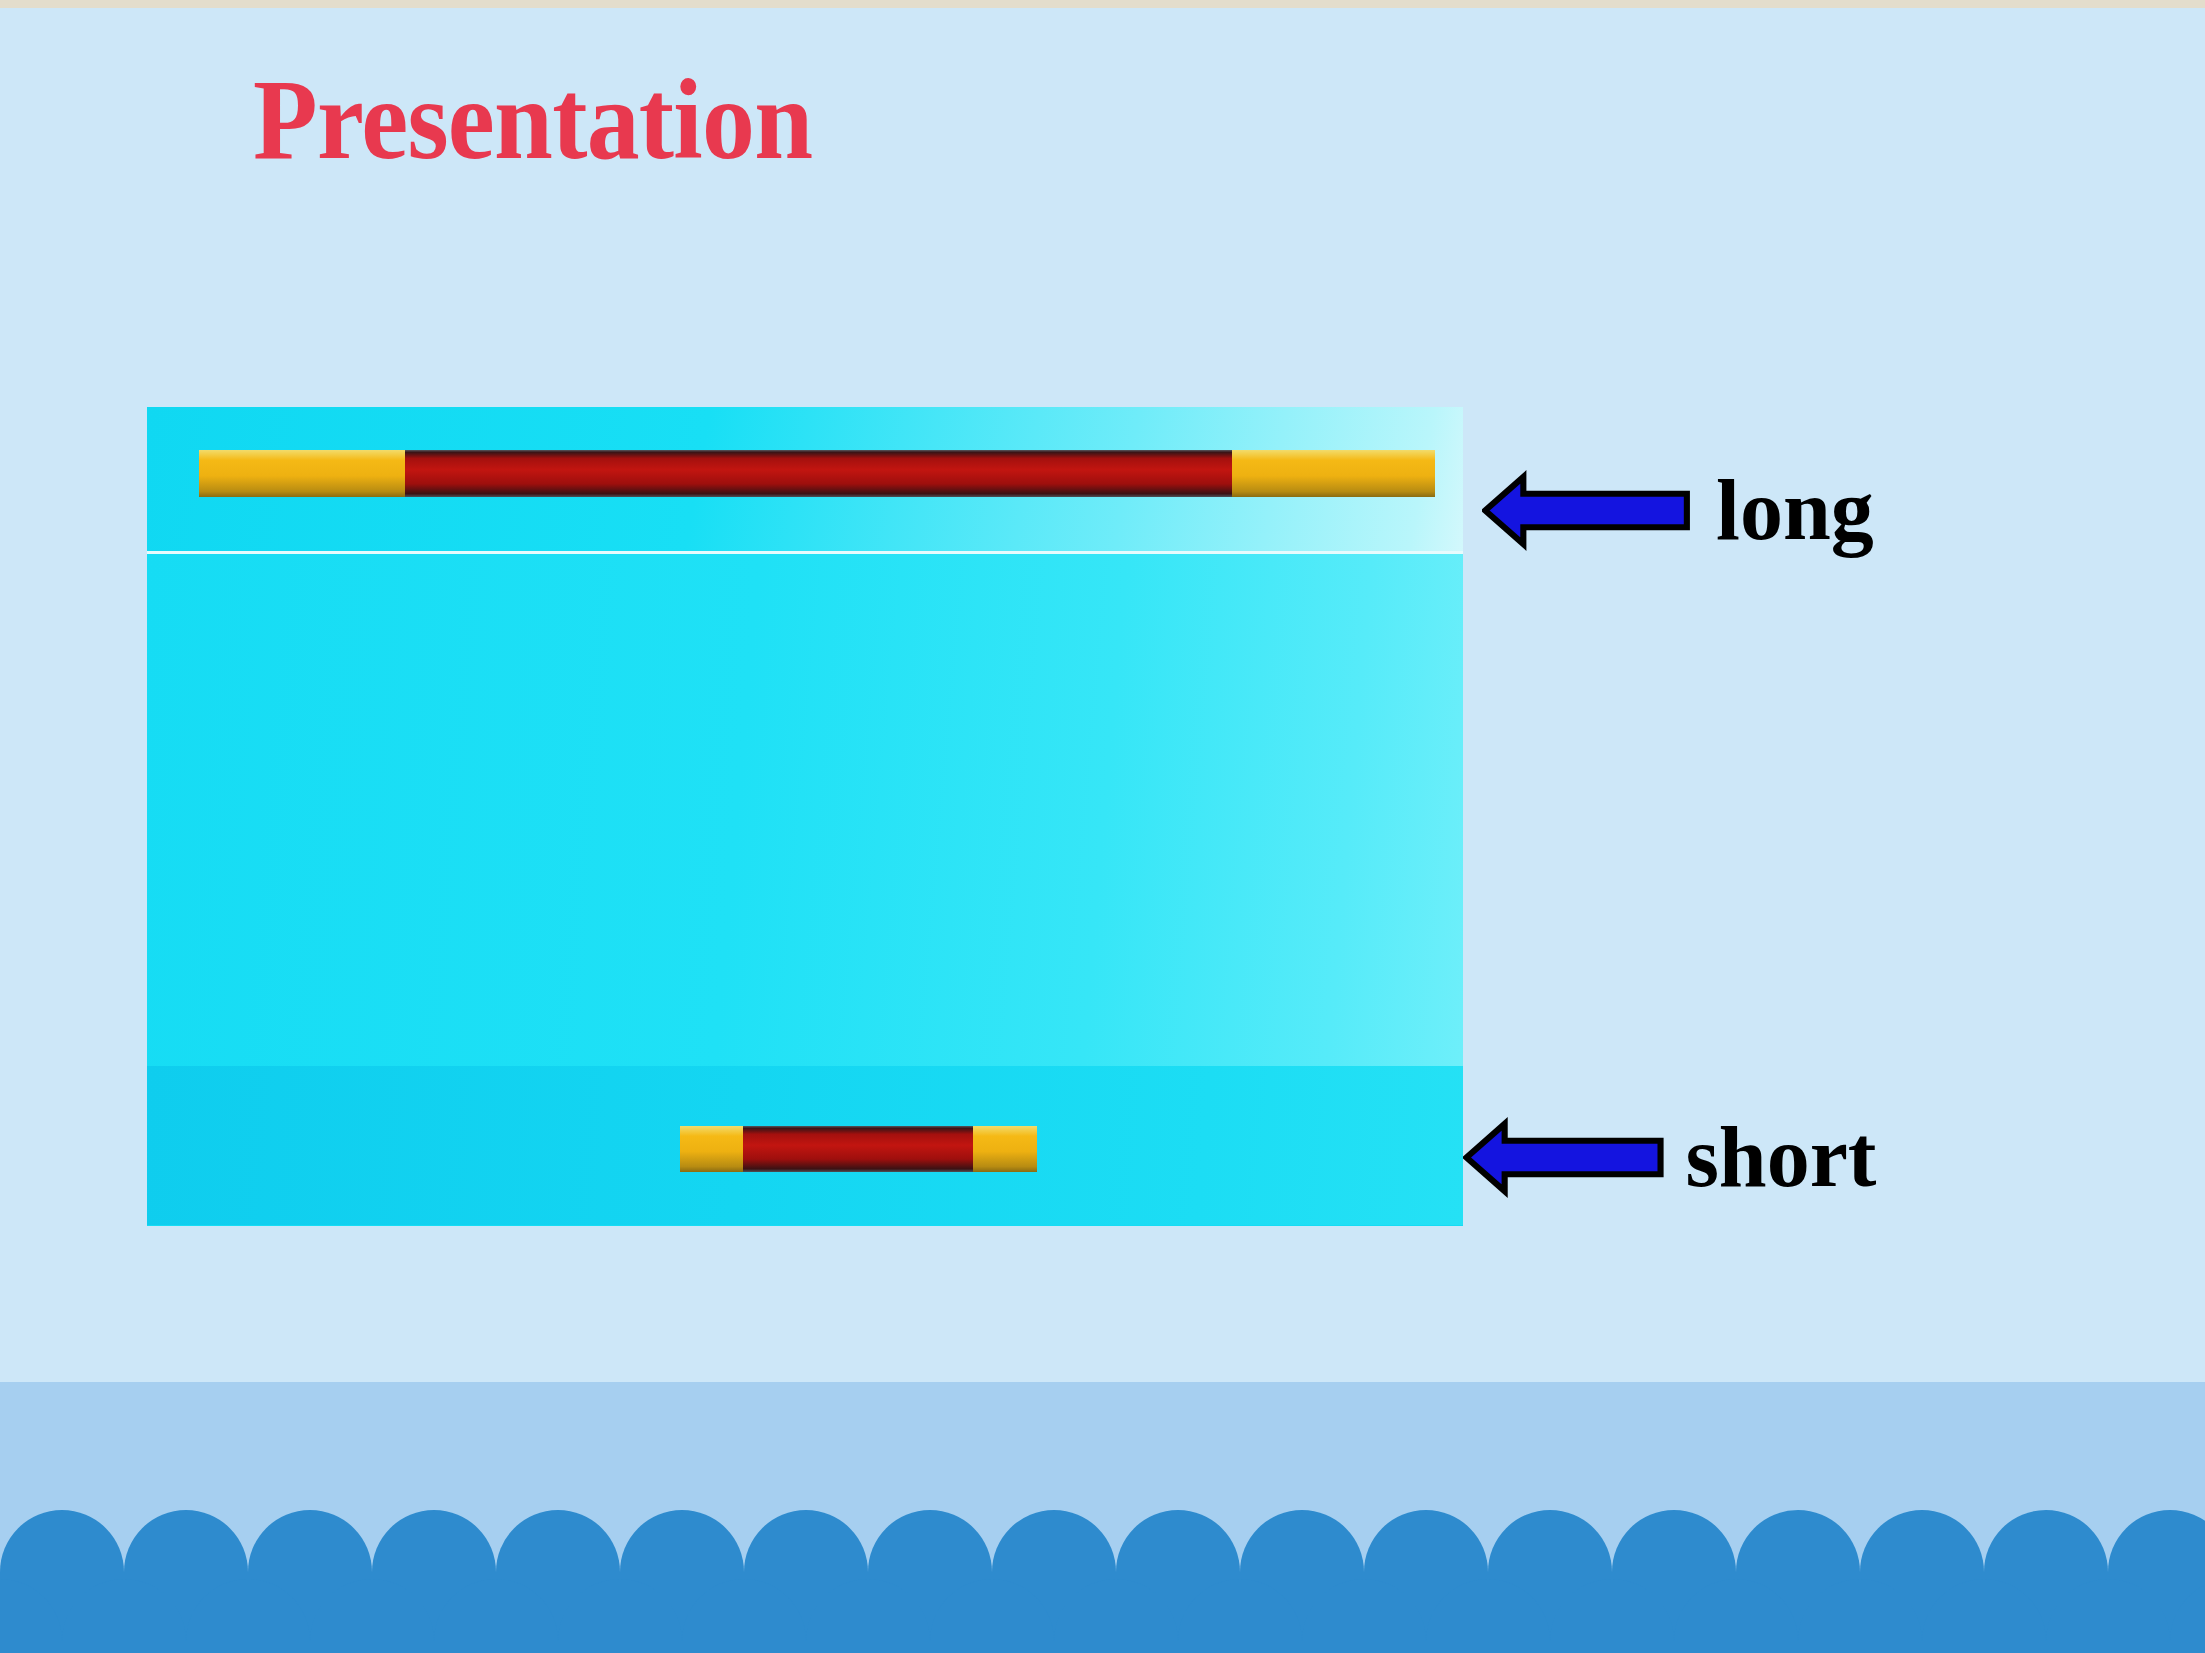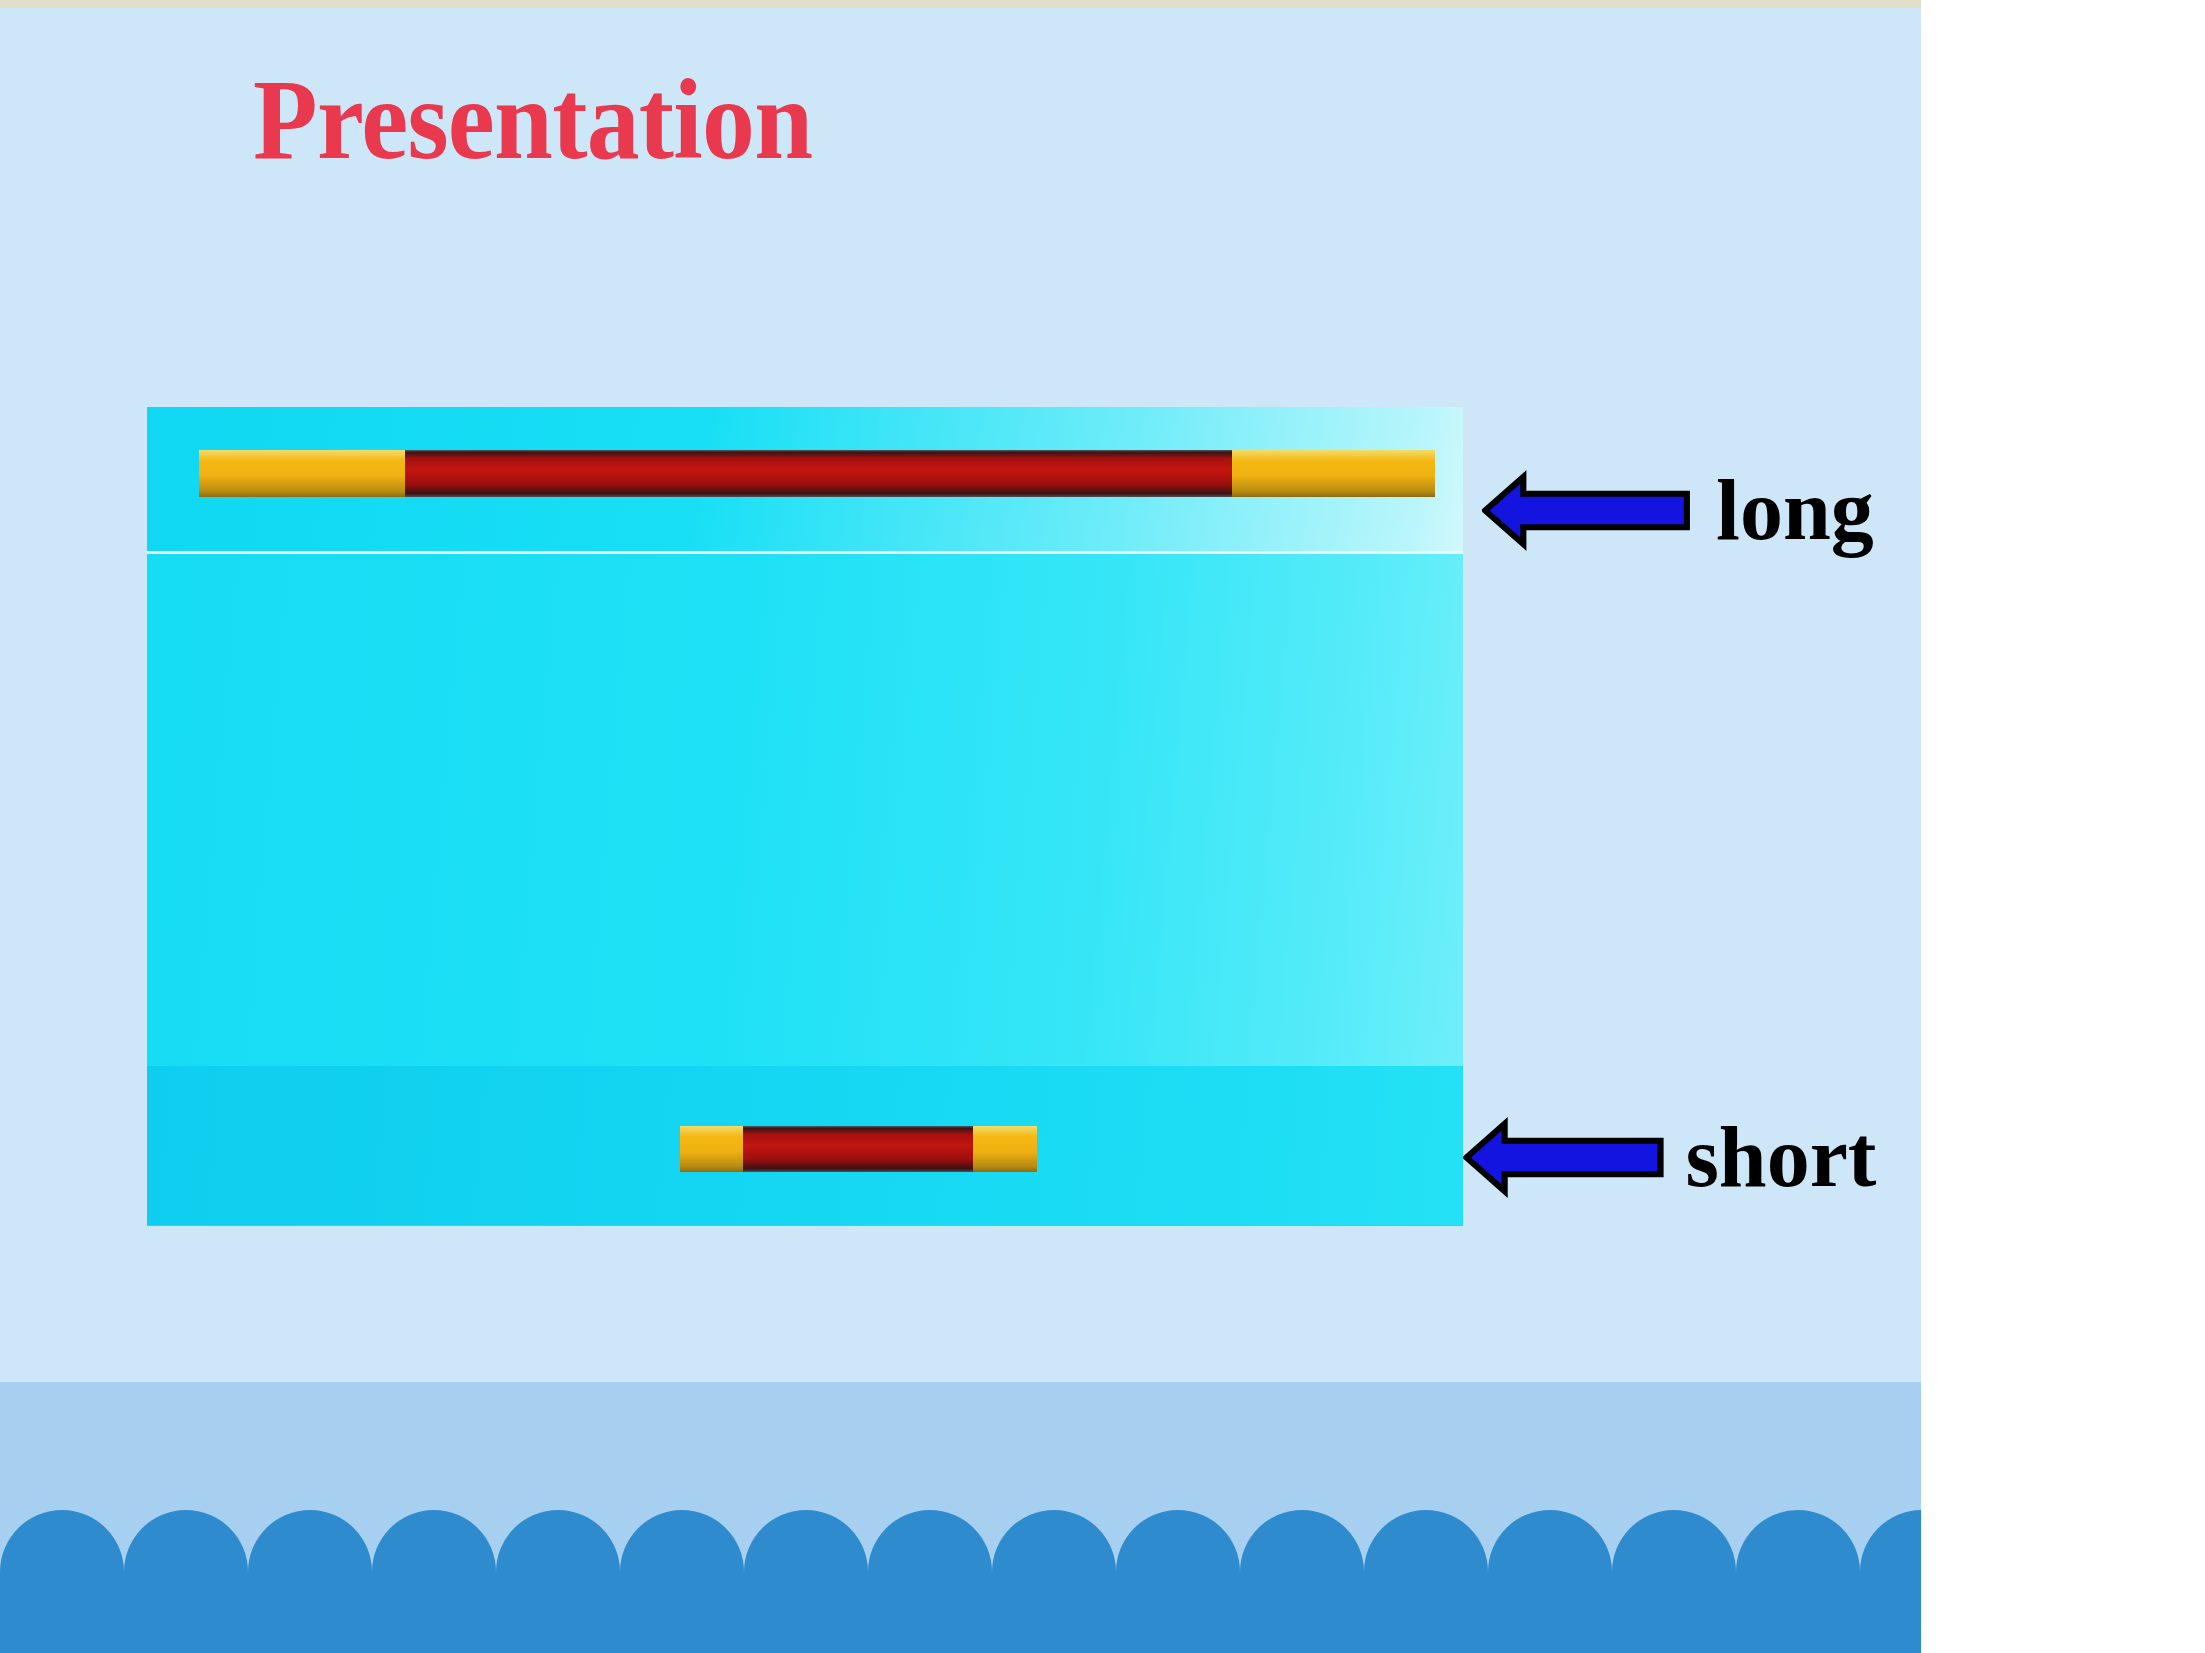--- a/index.html
+++ b/index.html
@@ -9,25 +9,24 @@
   }
   body {
     width: 2205px;
     height: 1654px;
     overflow: hidden;
     font-family: "Liberation Serif", serif;
   }
 
   #slide {
     position: relative;
-    width: 1890px;
+    width: 2205px;
     height: 1654px;
     overflow: hidden;
     background: #cde7f8;
-    padding-left: 31px;
   }
 
   
   .top-strip {
     position: absolute;
     left: 0; top: 0;
     width: 2205px; height: 8.4px;
     background: #e3ddcc;
   }
   .bg-upper {

